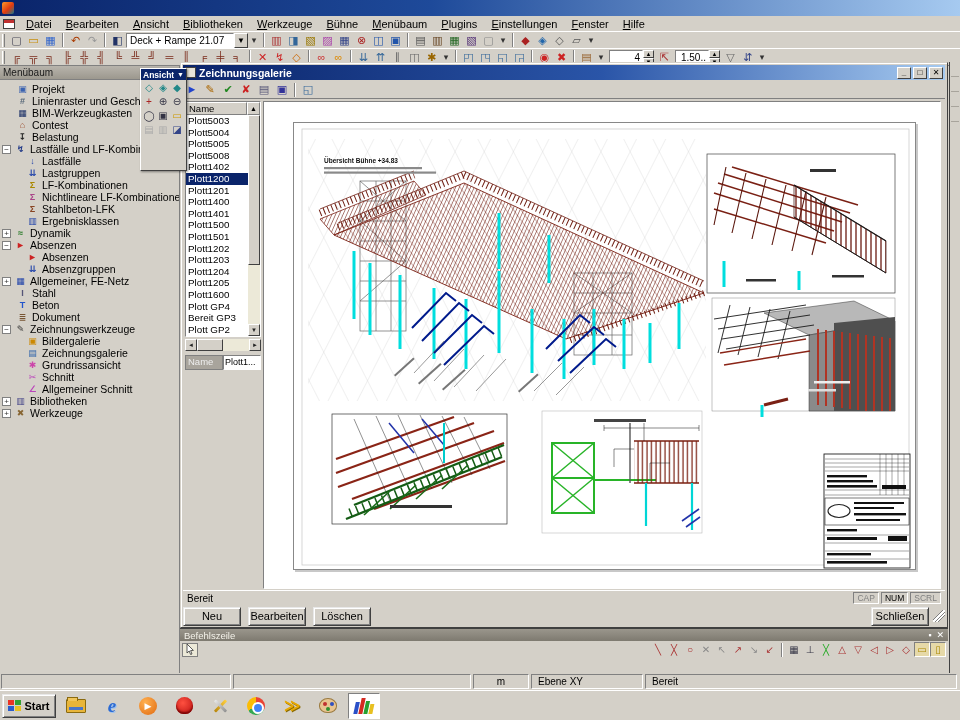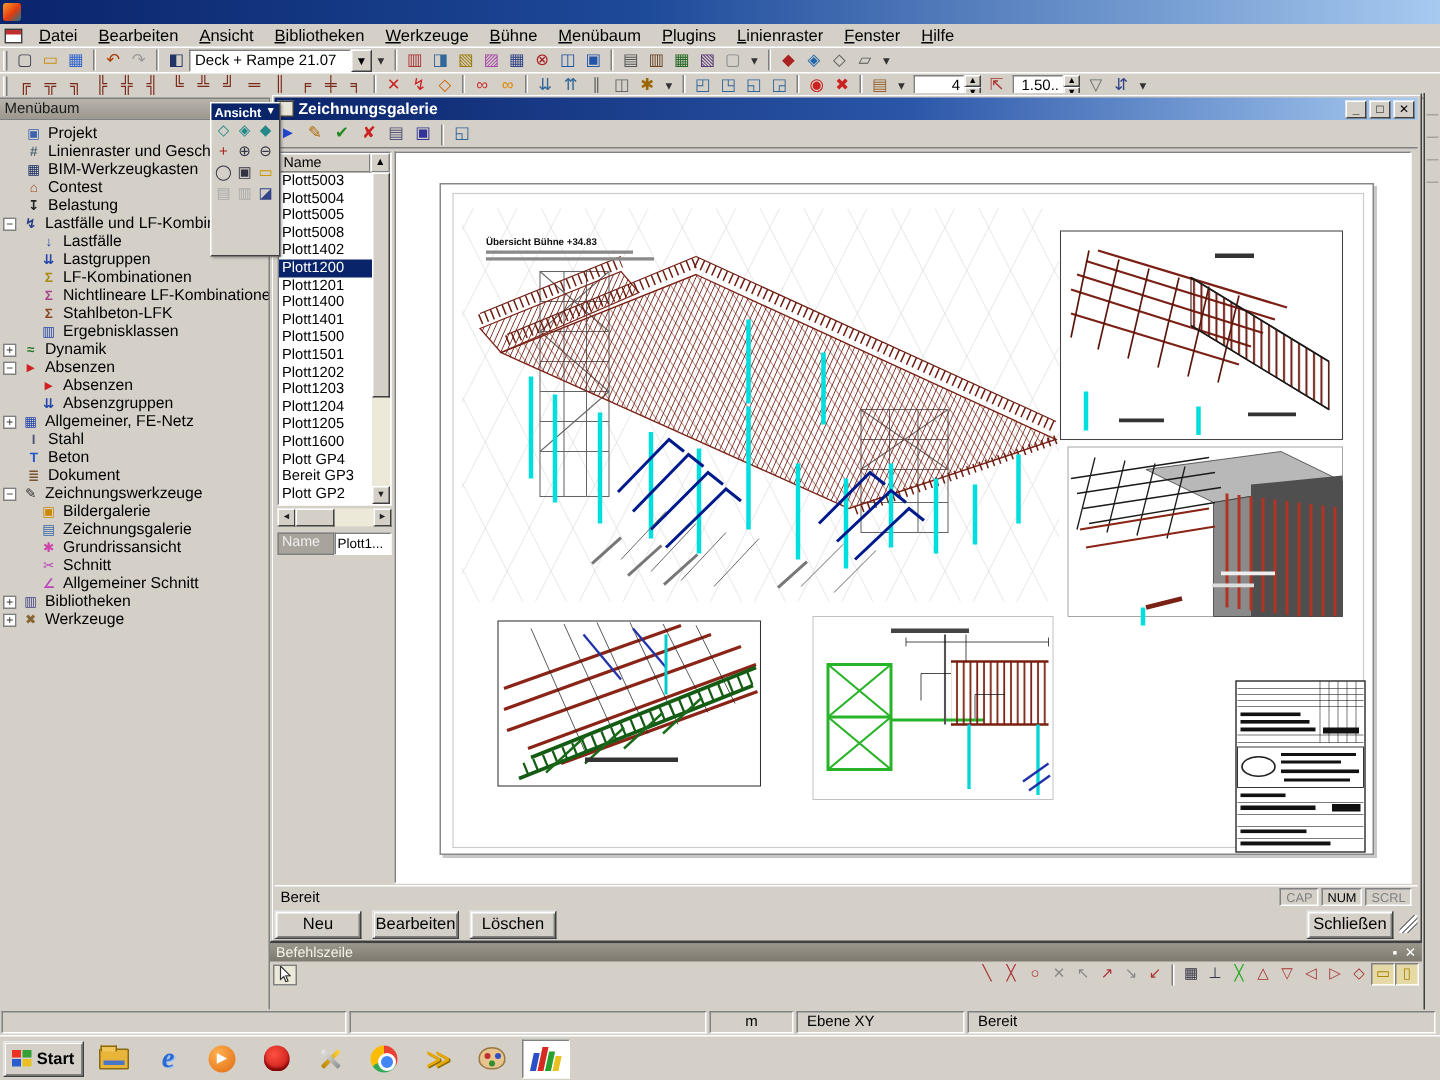--- a/index.html
+++ b/index.html
@@ -151,21 +151,21 @@
     <span class="childico"></span>
     <span id="menuitems" style="display:flex;">
         <span class="mi">Datei</span>
         <span class="mi">Bearbeiten</span>
         <span class="mi">Ansicht</span>
         <span class="mi">Bibliotheken</span>
         <span class="mi">Werkzeuge</span>
         <span class="mi">Bühne</span>
         <span class="mi">Menübaum</span>
         <span class="mi">Plugins</span>
-        <span class="mi">Linienraster</span>
+        <span class="mi">Einstellungen</span>
         <span class="mi">Fenster</span>
         <span class="mi">Hilfe</span>
       </span>
   </div>
 
   <div class="tbrow" id="tb1">
     <span class="grip"></span>
     <span id="tb1left" style="display:flex;align-items:center;">
         <span class="ic" style="color: rgb(68, 68, 85);">▢</span>
         <span class="ic" style="color: rgb(200, 144, 16);">▭</span>

